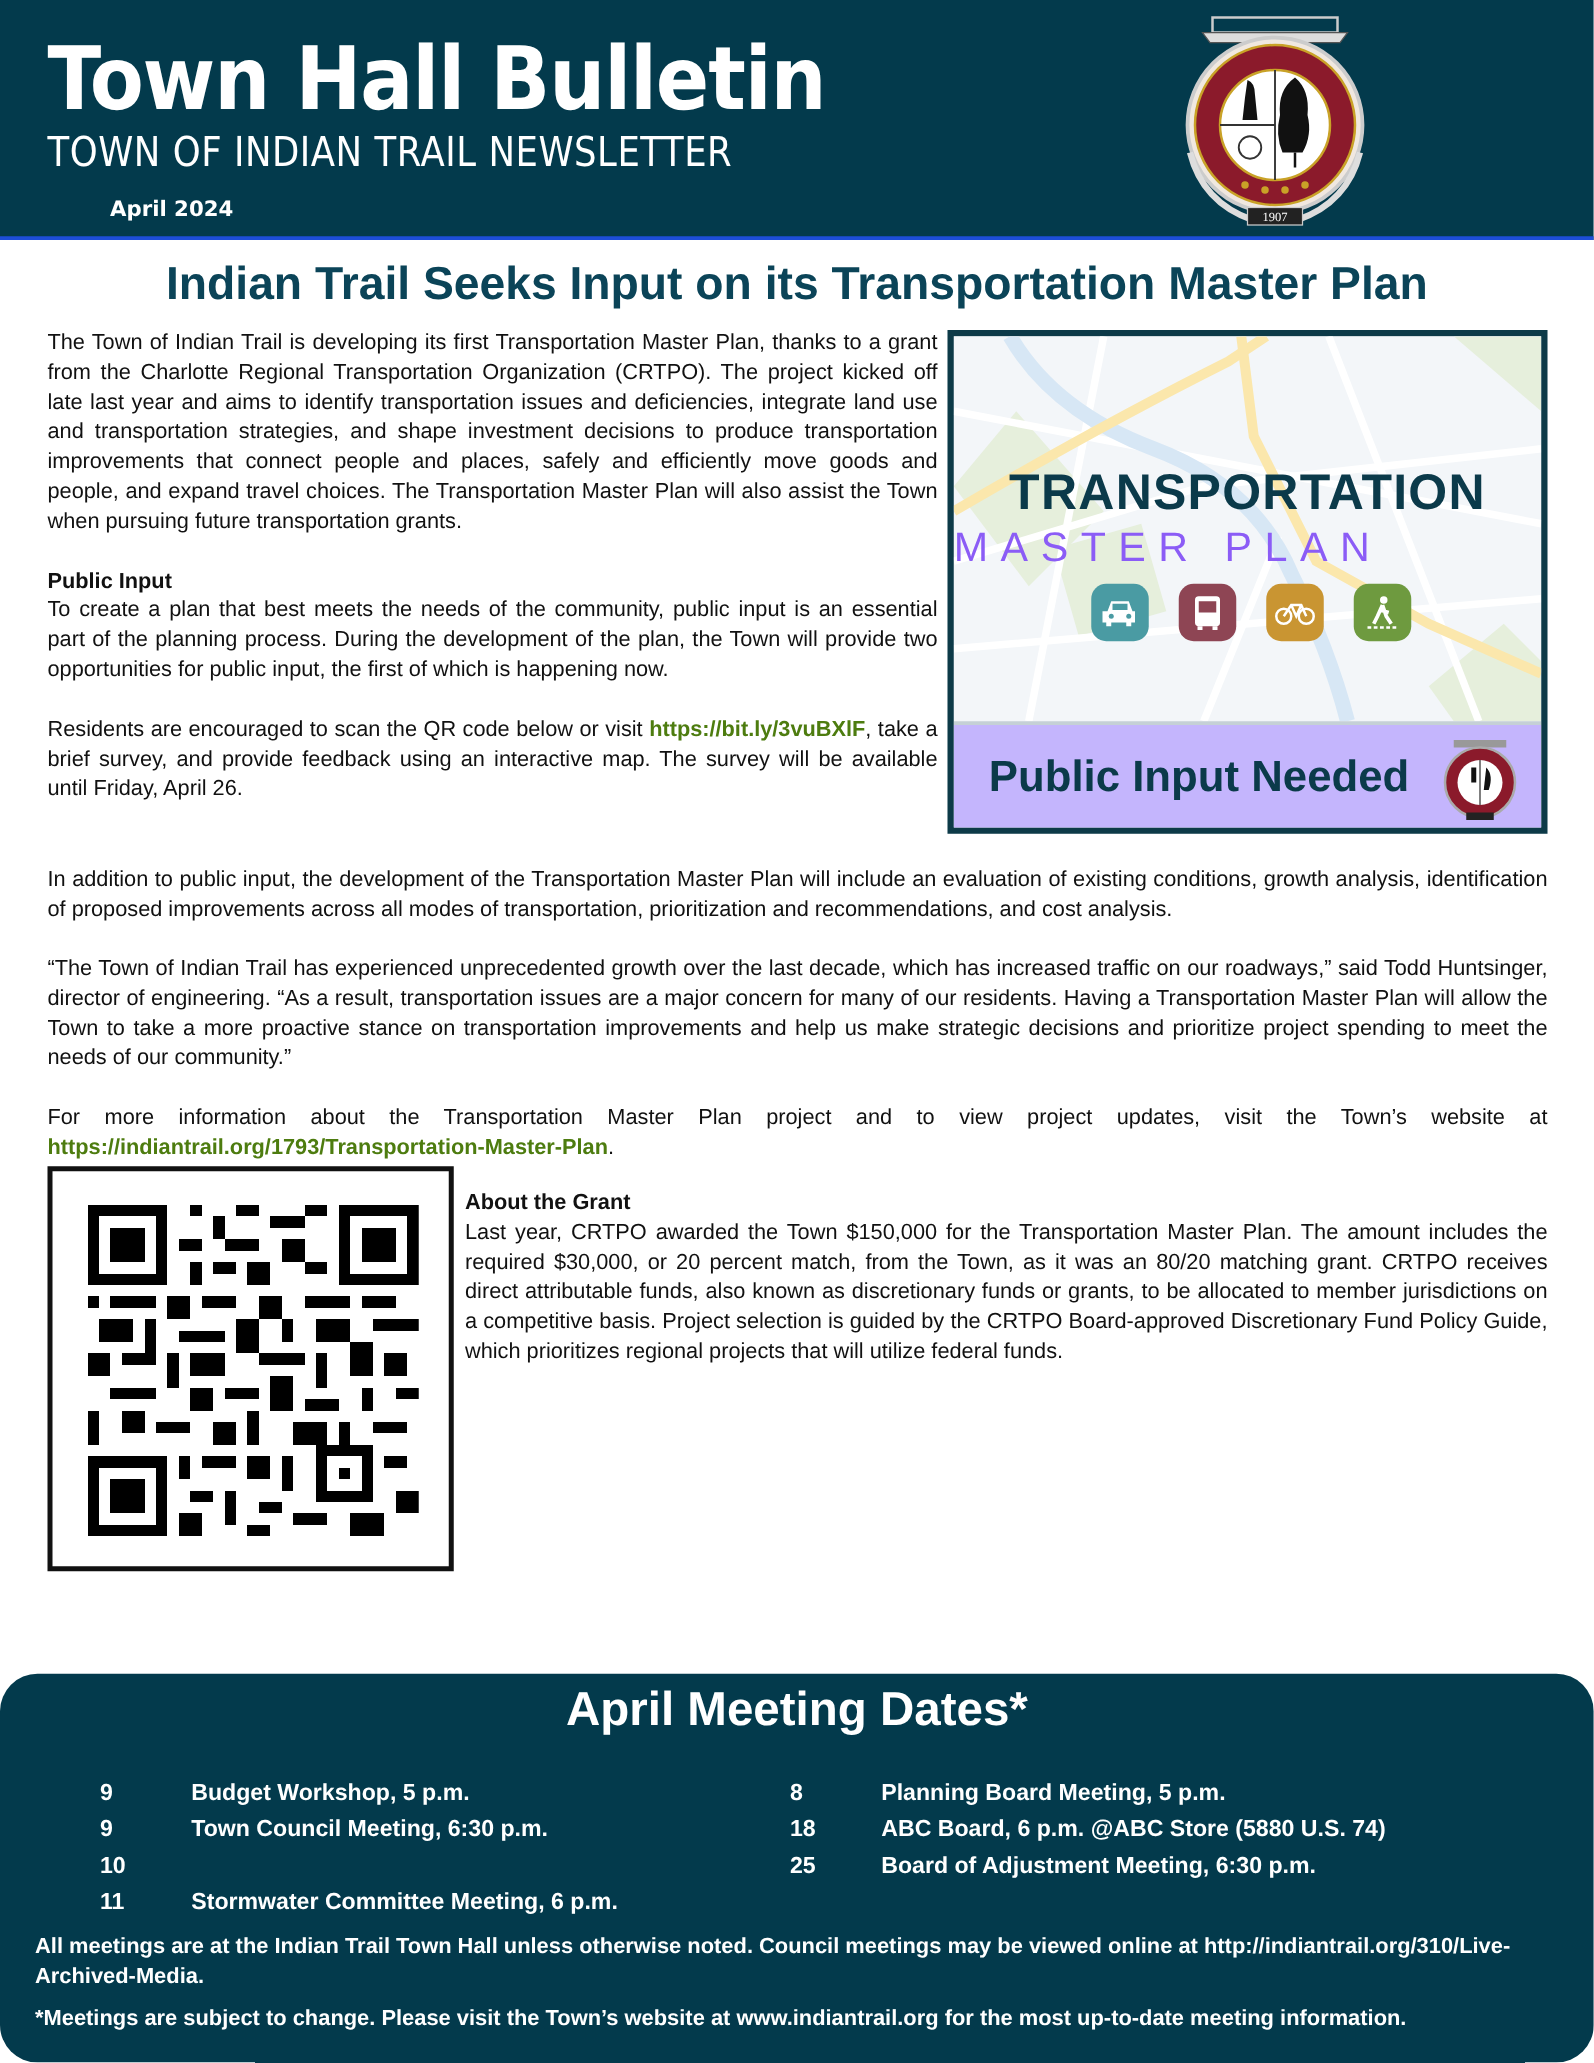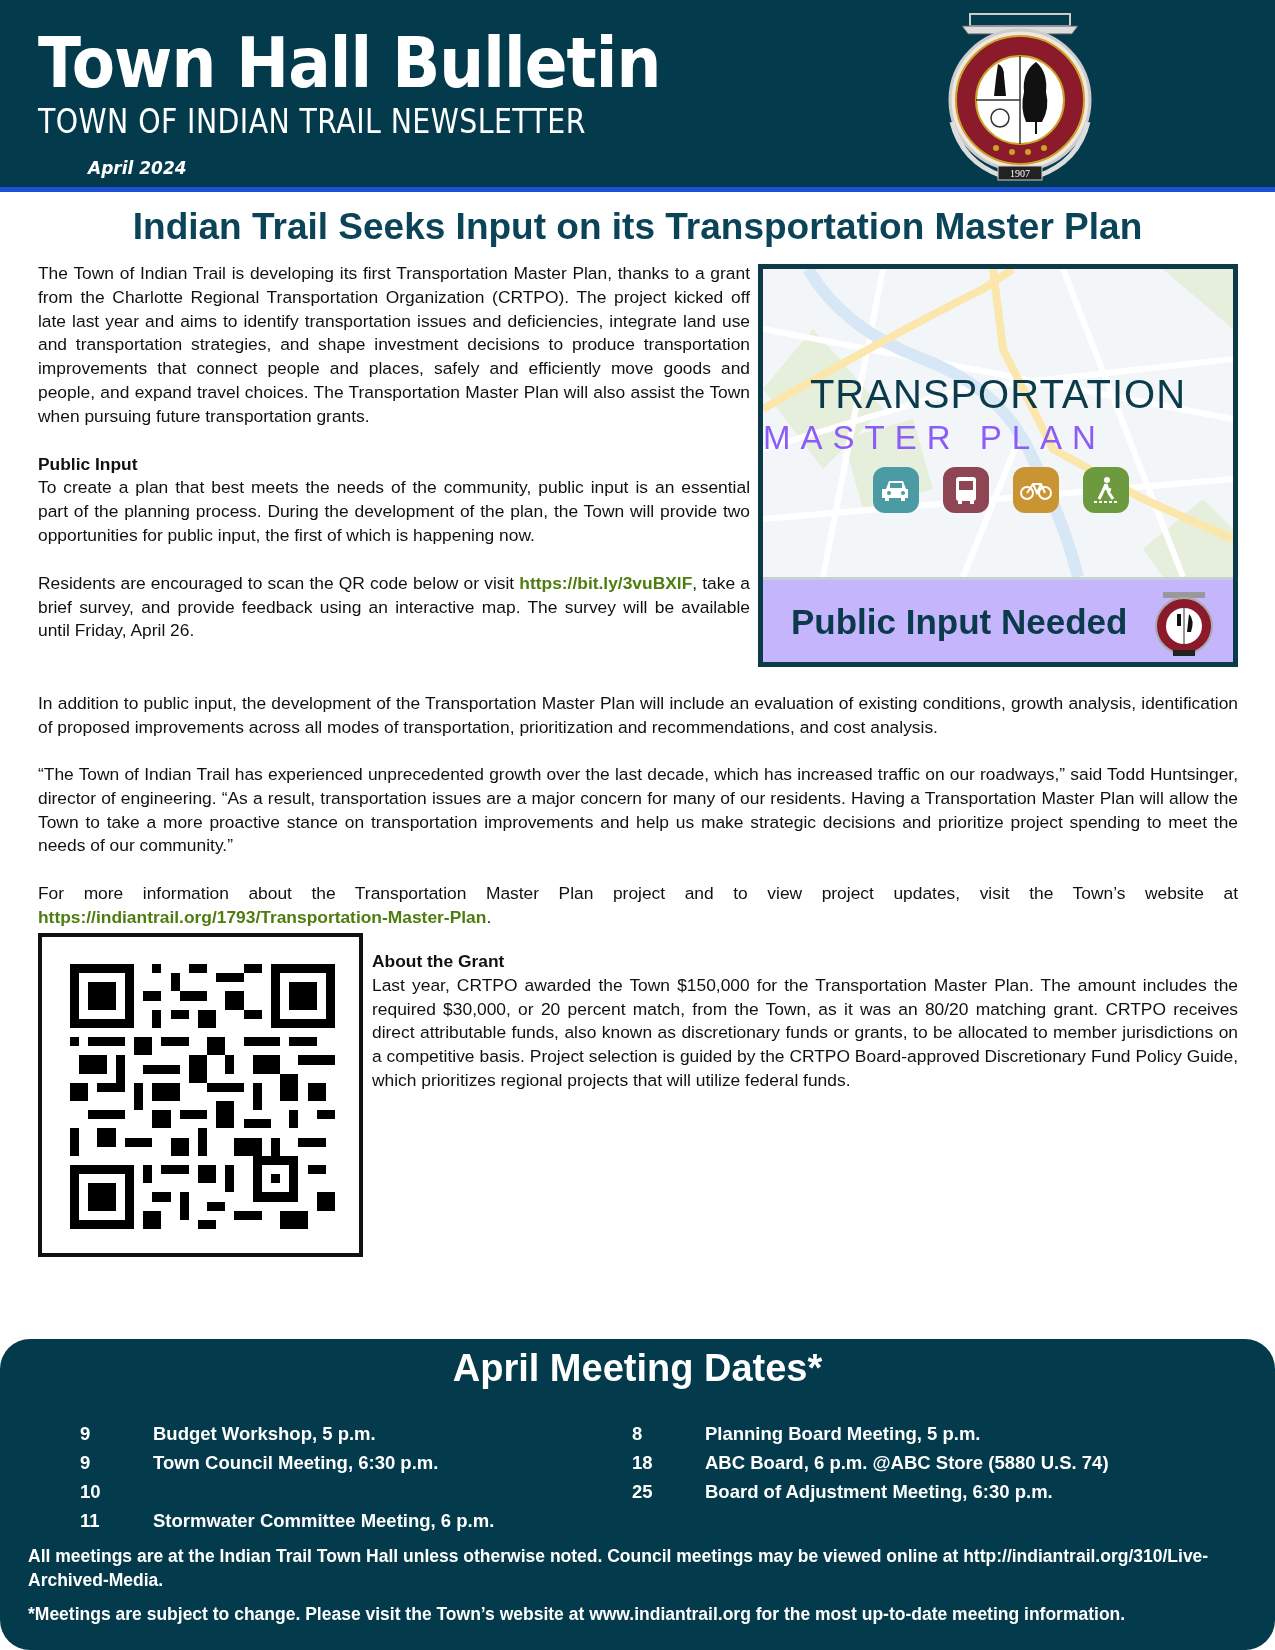--- a/index.html
+++ b/index.html
@@ -1,36 +1,36 @@
 <!DOCTYPE html>
 <html><head>
 <meta charset="utf-8">
 <style>
   * { box-sizing: border-box; margin: 0; padding: 0; }
   html, body { width: 1275px; height: 1650px; background: #ffffff; }
   body { font-family: "Liberation Sans", sans-serif; color: #1a1a1a; position: relative; overflow: hidden; }
 
-  .masthead { position: absolute; left: 0; top: 0; width: 1275px; height: 192px; background: #033a4c; border-bottom: 5px solid #1d4ed8; }
+  .masthead { position: absolute; left: 0; top: 0; width: 1275px; height: 192px; background: #033a4c; border-bottom: 3px solid #1d4ed8; }
   .mast-title { position: absolute; left: 38px; top: 22px; font-size: 70px; font-weight: bold; color: #ffffff; letter-spacing: -1px; font-family: "DejaVu Sans", sans-serif; transform: scaleX(0.9); transform-origin: left; }
   .mast-sub { position: absolute; left: 38px; top: 102px; font-size: 33px; color: #ffffff; font-family: "DejaVu Sans", sans-serif; transform: scaleX(0.86); transform-origin: left; letter-spacing: 0.5px; }
-  .mast-date { position: absolute; left: 88px; top: 158px; font-size: 17px; color: #ffffff; font-weight: bold; font-family: "DejaVu Sans", sans-serif; font-style: italic; }
+  .mast-date { position: absolute; left: 88px; top: 158px; font-size: 17px; color: #ffffff; font-weight: bold; font-family: "DejaVu Sans", sans-serif; }
   .seal { position: absolute; left: 940px; top: 12px; width: 160px; height: 172px; }
 
   .headline { position: absolute; left: 0; top: 206px; width: 1275px; text-align: center; font-size: 37px; font-weight: bold; color: #0b4458; }
 
   .body-text { font-size: 17.4px; line-height: 23.8px; color: #111; text-align: justify; }
   .col-left { position: absolute; left: 38px; top: 262px; width: 712px; }
   .full { position: absolute; left: 38px; width: 1200px; }
   .para { margin-bottom: 24px; }
   .sub-h { font-weight: bold; }
   .link { color: #4d7c0f; font-weight: bold; }
 
   .tmp-box { position: absolute; left: 758px; top: 264px; width: 480px; height: 403px; border: 5px solid #0d3a48; background: #f4f7f9; overflow: hidden; }
   .tmp-map { position: absolute; left: 0; top: 0; width: 470px; height: 308px; }
-  .tmp-title { position: absolute; left: 0; top: 103px; width: 470px; text-align: center; font-size: 40px; font-weight: normal; color: #0b3a4a; letter-spacing: 1px; }
+  .tmp-title { position: absolute; left: 0; top: 103px; width: 470px; text-align: center; font-size: 40px; font-weight: bold; color: #0b3a4a; letter-spacing: 1px; }
   .tmp-sub { position: absolute; left: 0; top: 150px; width: 470px; text-align: left; font-size: 33px; color: #8b5cf6; letter-spacing: 10px; }
   .tmp-icons { position: absolute; left: 110px; top: 198px; display: flex; gap: 24px; }
   .tmp-icon { width: 46px; height: 46px; border-radius: 12px; display: flex; align-items: center; justify-content: center; }
   .tmp-divider { position: absolute; left: 0; top: 308px; width: 470px; height: 3px; background: #c5d0d6; }
   .tmp-footer { position: absolute; left: 0; top: 311px; width: 470px; height: 87px; background: #c4b5fd; }
   .tmp-footer-text { position: absolute; left: 28px; top: 22px; font-size: 35px; font-weight: bold; color: #0b3a4a; }
   .tmp-seal { position: absolute; left: 390px; top: 10px; width: 62px; height: 68px; }
 
   .qr-box { position: absolute; left: 38px; top: 933px; width: 325px; height: 324px; border: 4px solid #111; background: #fff; }
   .qr { position: absolute; left: 28px; top: 27px; width: 265px; height: 265px; }

